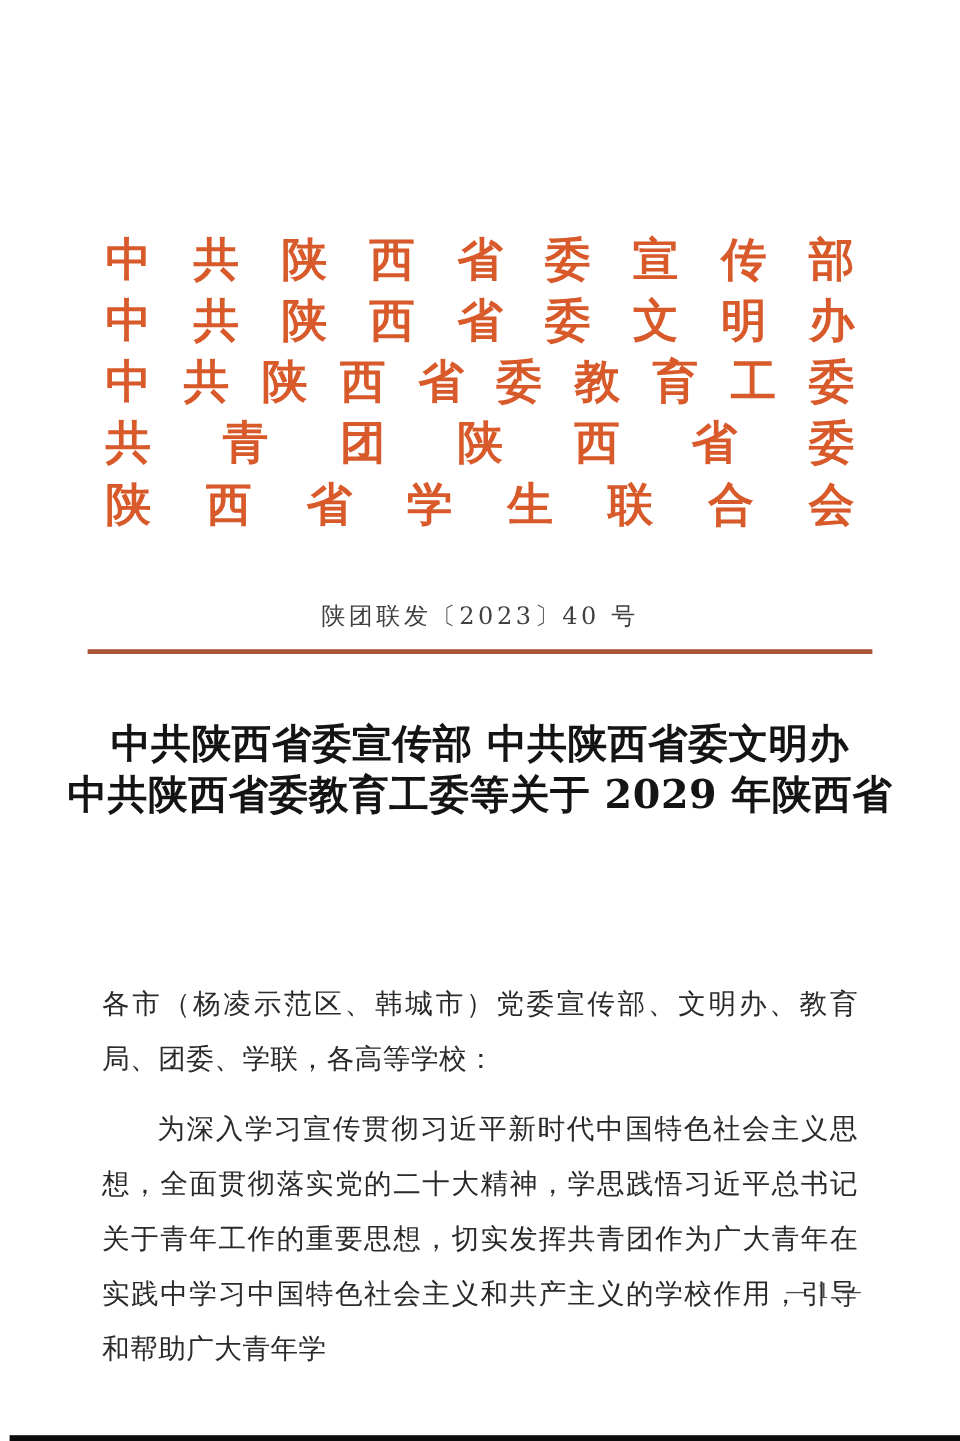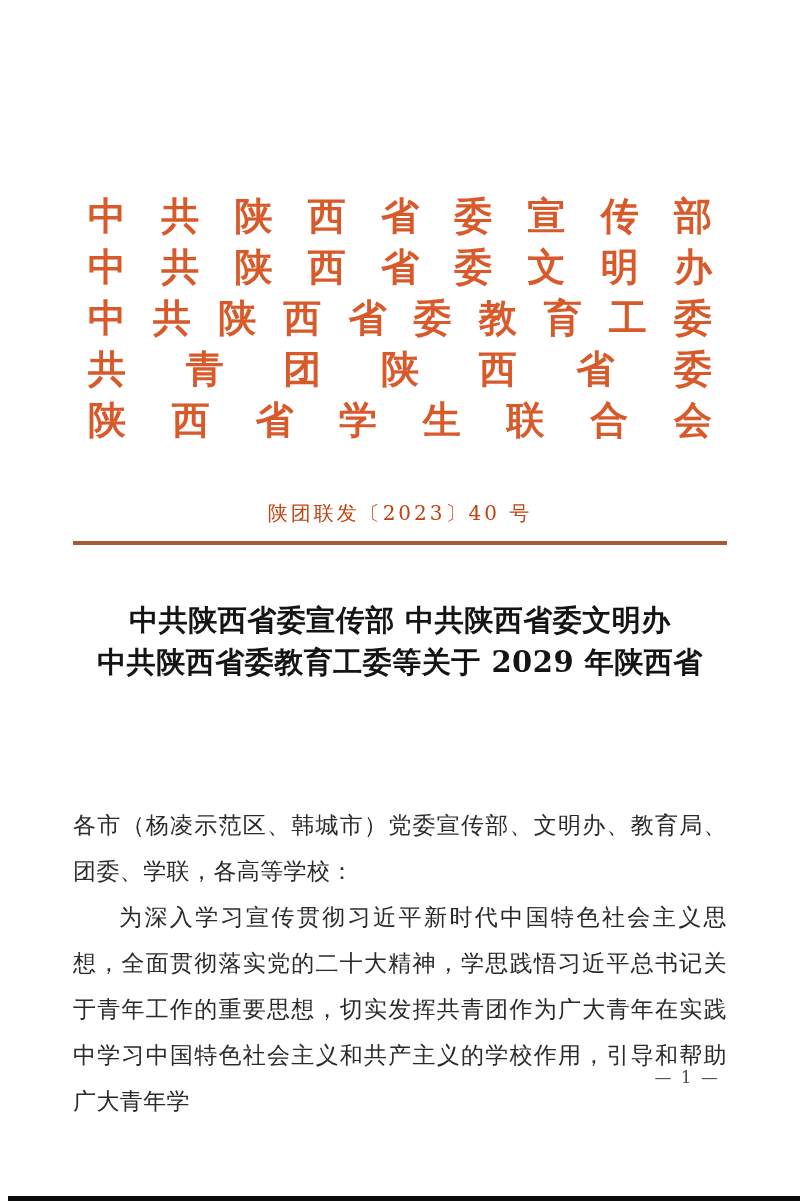--- a/index.html
+++ b/index.html
@@ -36,21 +36,21 @@
   }
 
   
   .doc-number {
     position: absolute;
     top: 500px;
     left: 0;
     width: 100%;
     text-align: center;
     font-size: 20px;
-    color: #c2410c;
+    color: #404040;
     letter-spacing: 3px;
   }
 
   
   .divider {
     position: absolute;
     top: 541px;
     left: 73px;
     width: 654px;
     height: 4px;
@@ -60,40 +60,40 @@
   
   .doc-title {
     position: absolute;
     top: 599px;
     left: 40px;
     width: 720px;
     text-align: center;
     color: #141414;
   }
   .doc-title .title-line {
-    font-size: 29px;
+    font-size: 33px;
     font-weight: bold;
     line-height: 42px;
     letter-spacing: 0.5px;
   }
 
   
   .body-text {
     position: absolute;
     top: 802px;
     left: 73px;
     width: 654px;
     font-size: 23px;
     line-height: 46px;
     color: #2a2a2a;
     text-align: justify;
     letter-spacing: 0.4px;
   }
   .body-text p {
-    margin: 0;
+    margin: 12px;
   }
   .body-text p.indent {
     text-indent: 2em;
   }
 
   
   .page-number {
     position: absolute;
     top: 1067px;
     right: 80px;

